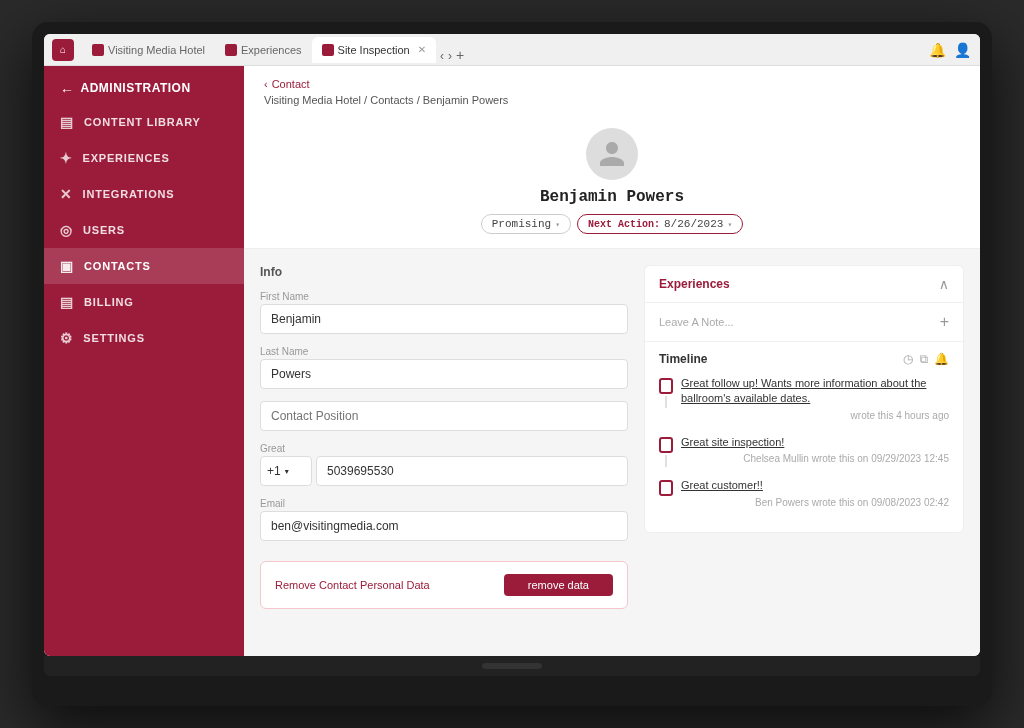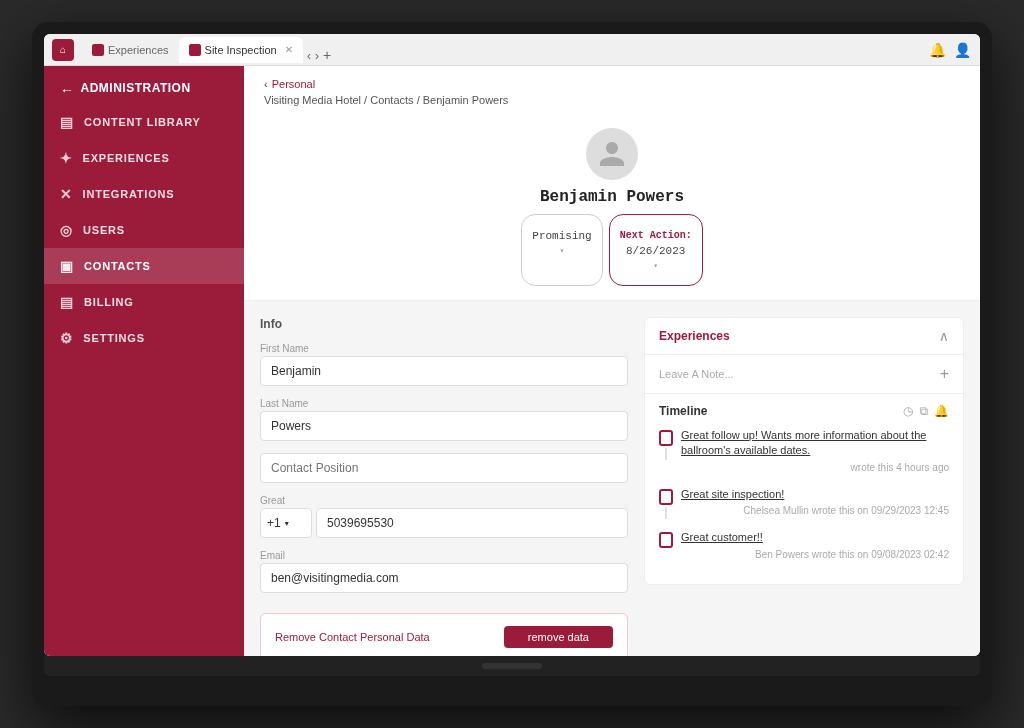--- a/index.html
+++ b/index.html
@@ -200,29 +200,28 @@
       color: #222;
       margin-bottom: 8px;
     }
     .contact-badges {
       display: flex;
       gap: 6px;
     }
     .badge {
       border: 1px solid #ccc;
       border-radius: 14px;
-      padding: 15px 10px;
+      padding: 3px 10px;
       font-size: 11px;
       color: #444;
       display: flex;
       align-items: center;
       gap: 4px;
       cursor: pointer;
       background: #fff;
-      flex-direction: column;
     }
     .badge-next-action {
       border-color: #9b1c3a;
     }
     .badge-next-action .badge-label {
       color: #9b1c3a;
       font-weight: 600;
       font-size: 10px;
       text-align: center;
     }
@@ -442,20 +441,24 @@
 <body>
 
 <div class="laptop-wrapper">
   <div class="screen">
 
     <div class="browser-bar">
       <div class="browser-home-btn">⌂</div>
       <div style="display:flex; align-items:flex-end; margin-left:4px;">
         <div class="browser-tab browser-tab-inactive">
           <span class="tab-icon"></span>
+          <span>Visiting Media Hotel</span>
+        </div>
+        <div class="browser-tab browser-tab-inactive">
+          <span class="tab-icon"></span>
           <span>Experiences</span>
         </div>
         <div class="browser-tab">
           <span class="tab-icon"></span>
           <span>Site Inspection</span>
           <span class="tab-close">✕</span>
         </div>
         <div class="browser-controls">
           <span>‹</span>
           <span>›</span>
@@ -503,21 +506,21 @@
           <span class="nav-icon">⚙</span>
           <span>SETTINGS</span>
         </div>
       </div>
 
       <div class="main-content">
 
         <div class="contact-header">
           <div class="back-link">
             <span>‹</span>
-            <span>Personal</span>
+            <span>Contact</span>
           </div>
           <div class="breadcrumb">
             <span>Visiting Media Hotel / Contacts / Benjamin Powers</span>
           </div>
           <div class="contact-profile">
             <div class="avatar-circle">
               <svg viewBox="0 0 24 24" xmlns="http://www.w3.org/2000/svg">
                 <path d="M12 12c2.7 0 4.8-2.1 4.8-4.8S14.7 2.4 12 2.4 7.2 4.5 7.2 7.2 9.3 12 12 12zm0 2.4c-3.2 0-9.6 1.6-9.6 4.8v2.4h19.2v-2.4c0-3.2-6.4-4.8-9.6-4.8z"></path>
               </svg>
             </div>

